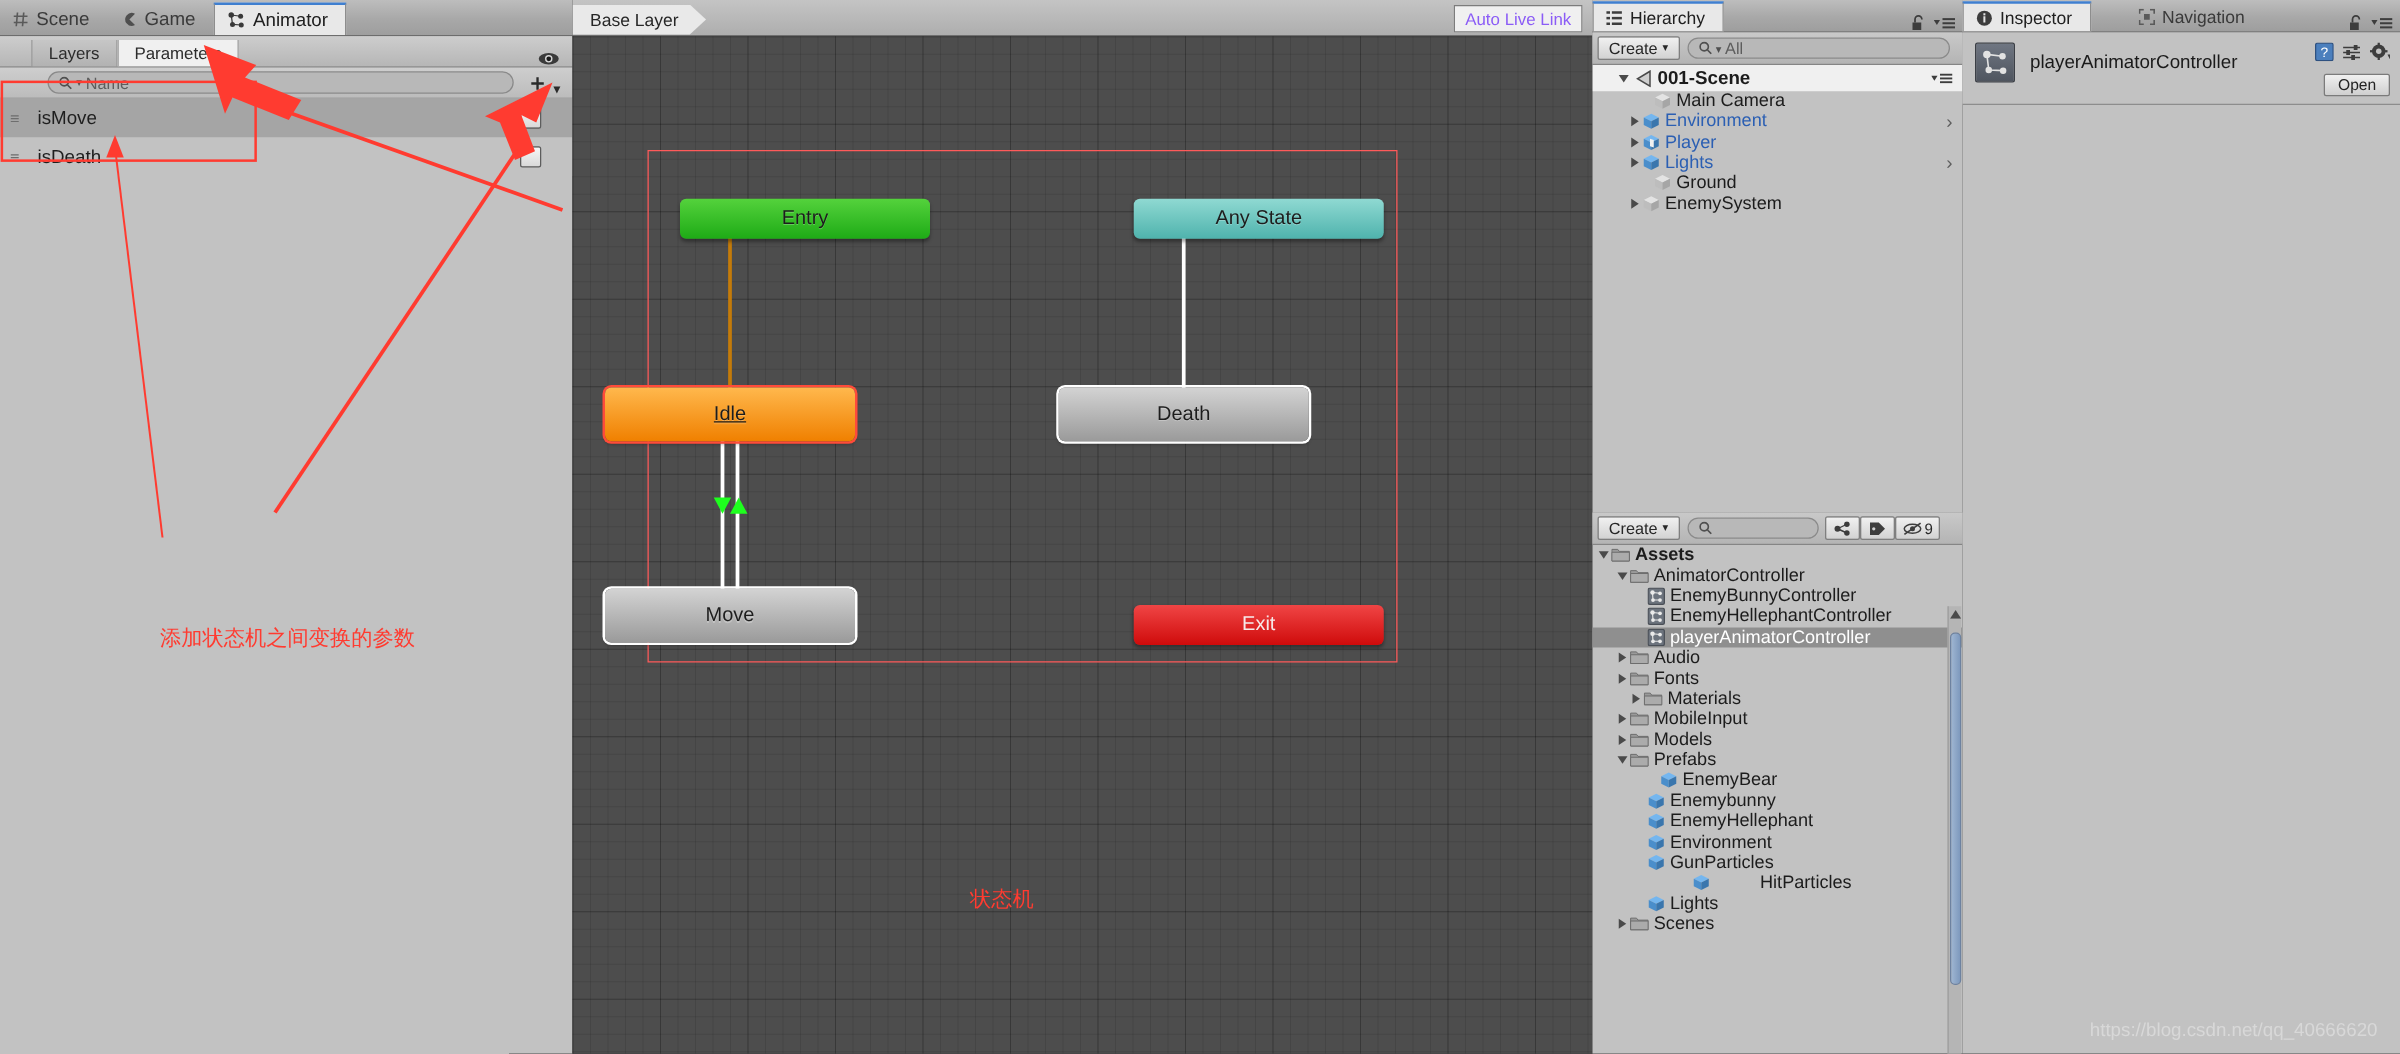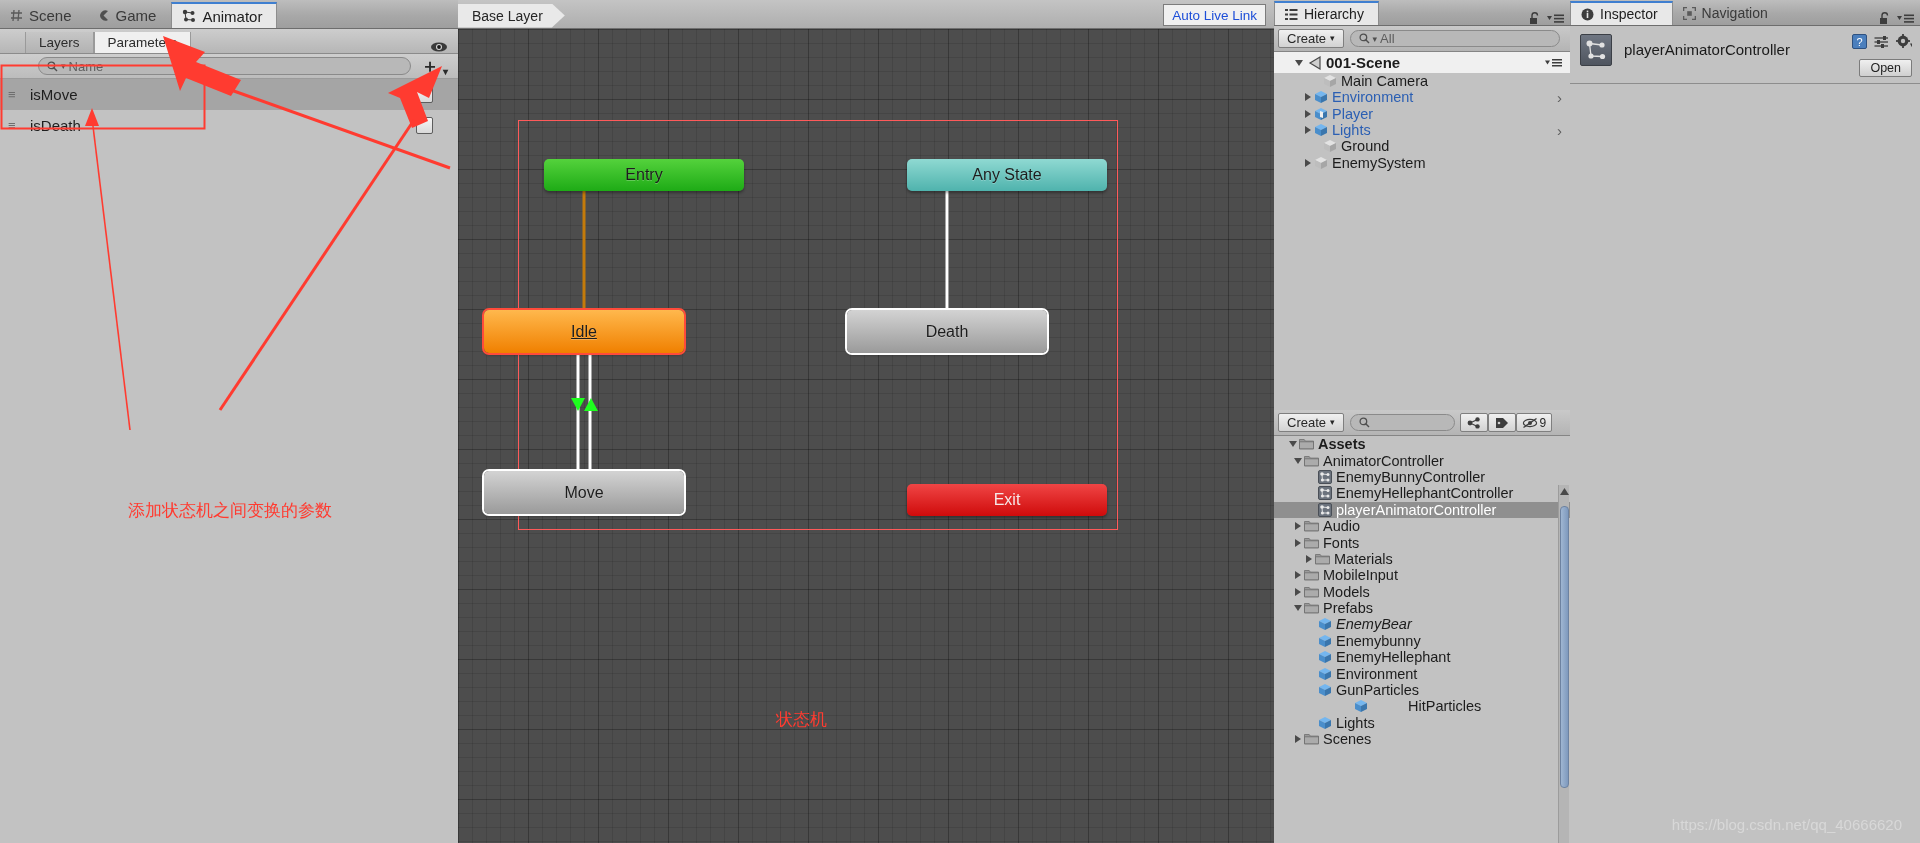--- a/index.html
+++ b/index.html
@@ -118,21 +118,21 @@
     background: #e9e9e9;
     display: flex; align-items: center;
     font-size: 14px; color: #262626;
     clip-path: polygon(0 0, calc(100% - 13px) 0, 100% 50%, calc(100% - 13px) 100%, 0 100%);
   }
   #autolivelink {
     position: absolute; right: 8px; top: 4px;
     height: 22px; padding: 0 8px;
     background: #f0f0f0; border: 1px solid #7c7c7c;
     display: flex; align-items: center;
-    font-size: 13.5px; color: #1d4ed8;
+    font-size: 13.5px; color: #8b5cf6;
   }
   #graph-canvas {
     position: absolute; left: 0; top: 29px; right: 0; bottom: 0;
     background-color: #4d4d4d;
     background-image:
       linear-gradient(to right, rgba(0,0,0,0.10) 1px, transparent 1px),
       linear-gradient(to bottom, rgba(0,0,0,0.10) 1px, transparent 1px),
       linear-gradient(to right, rgba(0,0,0,0.20) 1px, transparent 1px),
       linear-gradient(to bottom, rgba(0,0,0,0.20) 1px, transparent 1px);
     background-size: 14px 14px, 14px 14px, 70px 70px, 70px 70px;
@@ -600,21 +600,21 @@
               <ellipse cx="8" cy="6" rx="6.6" ry="3.6" fill="none" stroke="#3d3d3d" stroke-width="1.2"></ellipse>
               <circle cx="8" cy="6" r="2" fill="#3d3d3d"></circle>
               <path d="M1.5 10.5 L14.5 1.5" stroke="#3d3d3d" stroke-width="1.4"></path>
             </svg>
         </span>
         <span style="font-size:12px;">9</span>
       </div>
     </div>
 
     <div class="tree" id="project-tree" style="height:379px;">
-        <div class="tree-row" style="height: 16.4px; padding-left: 12px;">
+        <div class="tree-row" style="height: 16.4px; padding-left: 2px;">
           <span class="tw">
             <i class="arrow-d"></i>
           </span>
           <span style="display: inline-flex;">
             <svg width="15" height="12" viewBox="0 0 15 12">
               <path d="M0.5 1.5 H5.2 L6.4 3.1 H14.5 V10.8 H0.5 Z" fill="#9a9a9a" stroke="#6d6d6d" stroke-width="0.8"></path>
               <path d="M0.5 3.8 H14.5 V10.8 H0.5 Z" fill="#ababab" stroke="#6d6d6d" stroke-width="0.8"></path>
             </svg>
           </span>
           <span class="lbl bold">Assets</span>
@@ -738,21 +738,21 @@
             <i class="arrow-d"></i>
           </span>
           <span style="display: inline-flex;">
             <svg width="15" height="12" viewBox="0 0 15 12">
               <path d="M0.5 1.5 H5.2 L6.4 3.1 H14.5 V10.8 H0.5 Z" fill="#9a9a9a" stroke="#6d6d6d" stroke-width="0.8"></path>
               <path d="M0.5 3.8 H14.5 V10.8 H0.5 Z" fill="#ababab" stroke="#6d6d6d" stroke-width="0.8"></path>
             </svg>
           </span>
           <span class="lbl">Prefabs</span>
         </div>
-        <div class="tree-row" style="height: 16.4px; padding-left: 31px; font-style: italic;">
+        <div class="tree-row" style="height: 16.4px; padding-left: 41px;">
           <span class="tw"></span>
           <span style="display: inline-flex;">
             <svg width="14" height="14" viewBox="0 0 14 14">
               <path d="M7 1 L13 4 L7 7 L1 4 Z" fill="#74b6ef"></path>
               <path d="M1 4 L7 7 L7 13 L1 10 Z" fill="#4a8ecb"></path>
               <path d="M13 4 L7 7 L7 13 L13 10 Z" fill="#3a76ad"></path>
             </svg>
           </span>
           <span class="lbl">EnemyBear</span>
         </div>
@@ -840,21 +840,21 @@
       <div class="scroll-thumb" style="top:21px; height:282px;"></div>
       <div style="position:absolute;top:3px;left:1px;width:9px;text-align:center;">
         <svg width="9" height="7" viewBox="0 0 9 7">
             <path d="M4.5 0 L9 7 L0 7 Z" fill="#4a4a4a"></path>
           </svg>
       </div>
     </div>
   </div>
 
   <div class="panel" id="inspector-panel">
-    <div class="tabstrip" style="height:26px;">
+    <div class="tabstrip" style="height:26px;gap:28px;">
       <div class="tab active" style="height:24px;font-size:14px;">
         <span class="ico">
           <svg width="13" height="13" viewBox="0 0 13 13">
               <circle cx="6.5" cy="6.5" r="6" fill="#3d3d3d"></circle>
               <rect x="5.7" y="5" width="1.6" height="5" fill="#e4e4e4"></rect>
               <rect x="5.7" y="2.6" width="1.6" height="1.7" fill="#e4e4e4"></rect>
             </svg>
         </span>
         <span>Inspector</span>
       </div>

